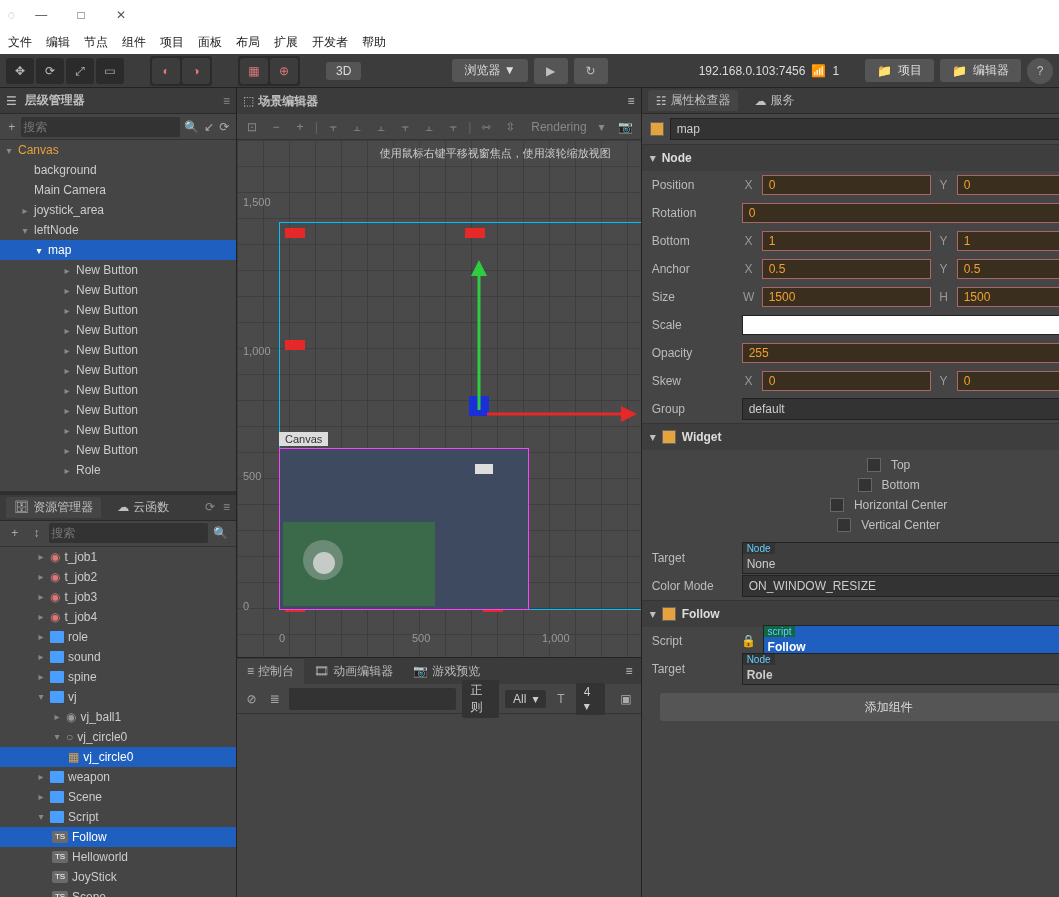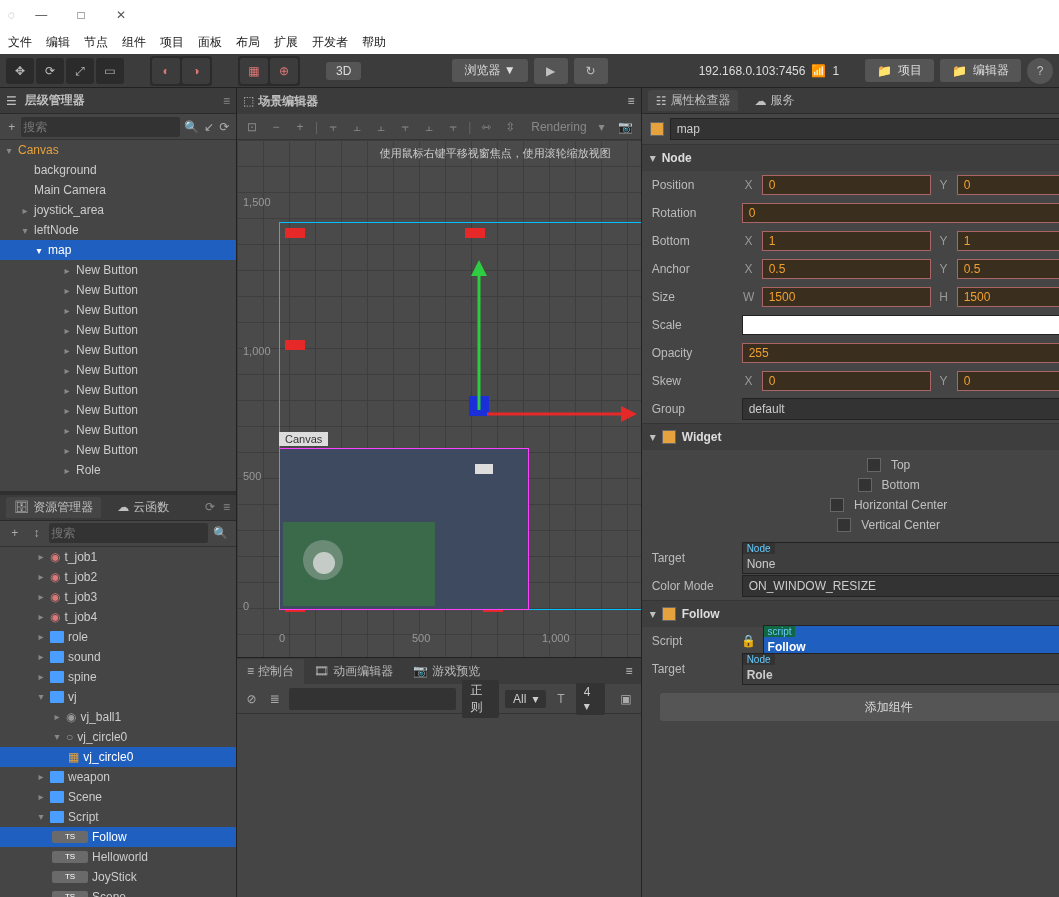--- a/index.html
+++ b/index.html
@@ -33,21 +33,21 @@
 .panelbar input { flex:1; background:#333; border:none; height:20px; padding:0 2px; color:#ccc; border-radius:2px; }
 .iconbtn { width:20px;height:20px;display:flex;align-items:center;justify-content:center;color:#aaa; }
 
 .tree { flex:1; overflow:auto; background:#454545; }
 .tree .row { display:flex; align-items:center; height:20px; padding-left:4px; gap:4px; color:#ccc; }
 .tree .row.sel { background:#1e5fbf; color:#fff; }
 .tree .row.canvas { color:#e6a23c; }
 .tree .arrow { width:10px; text-align:center; color:#888; font-size:10px; }
 .tree .fileico { width:14px;height:12px; display:inline-block; }
 .folderblue { background:#4a9eff; border-radius:1px; }
-.tsico { width:36px;height:12px;background:#6a6a6a;color:#fff;font-size:8px;display:flex;align-items:center;justify-content:center;border-radius:2px; }
+.tsico { width:16px;height:12px;background:#6a6a6a;color:#fff;font-size:8px;display:flex;align-items:center;justify-content:center;border-radius:2px; }
 
 .hsplit { height:4px; background:#2f2f2f; cursor:row-resize; }
 
 
 .scenehead { height:26px; background:#3b3b3b; display:flex; align-items:center; padding:0 6px; }
 .scenetools { height:26px; background:#454545; display:flex; align-items:center; gap:6px; padding:0 6px; border-bottom:1px solid #333; }
 .scenetools .mini { color:#888; width:18px; text-align:center; }
 .scenetools .label { color:#888; }
 .sceneview { flex:1; position:relative; background:#4a4a4a; overflow:hidden; }
 .grid { position:absolute; inset:0; background-image:

